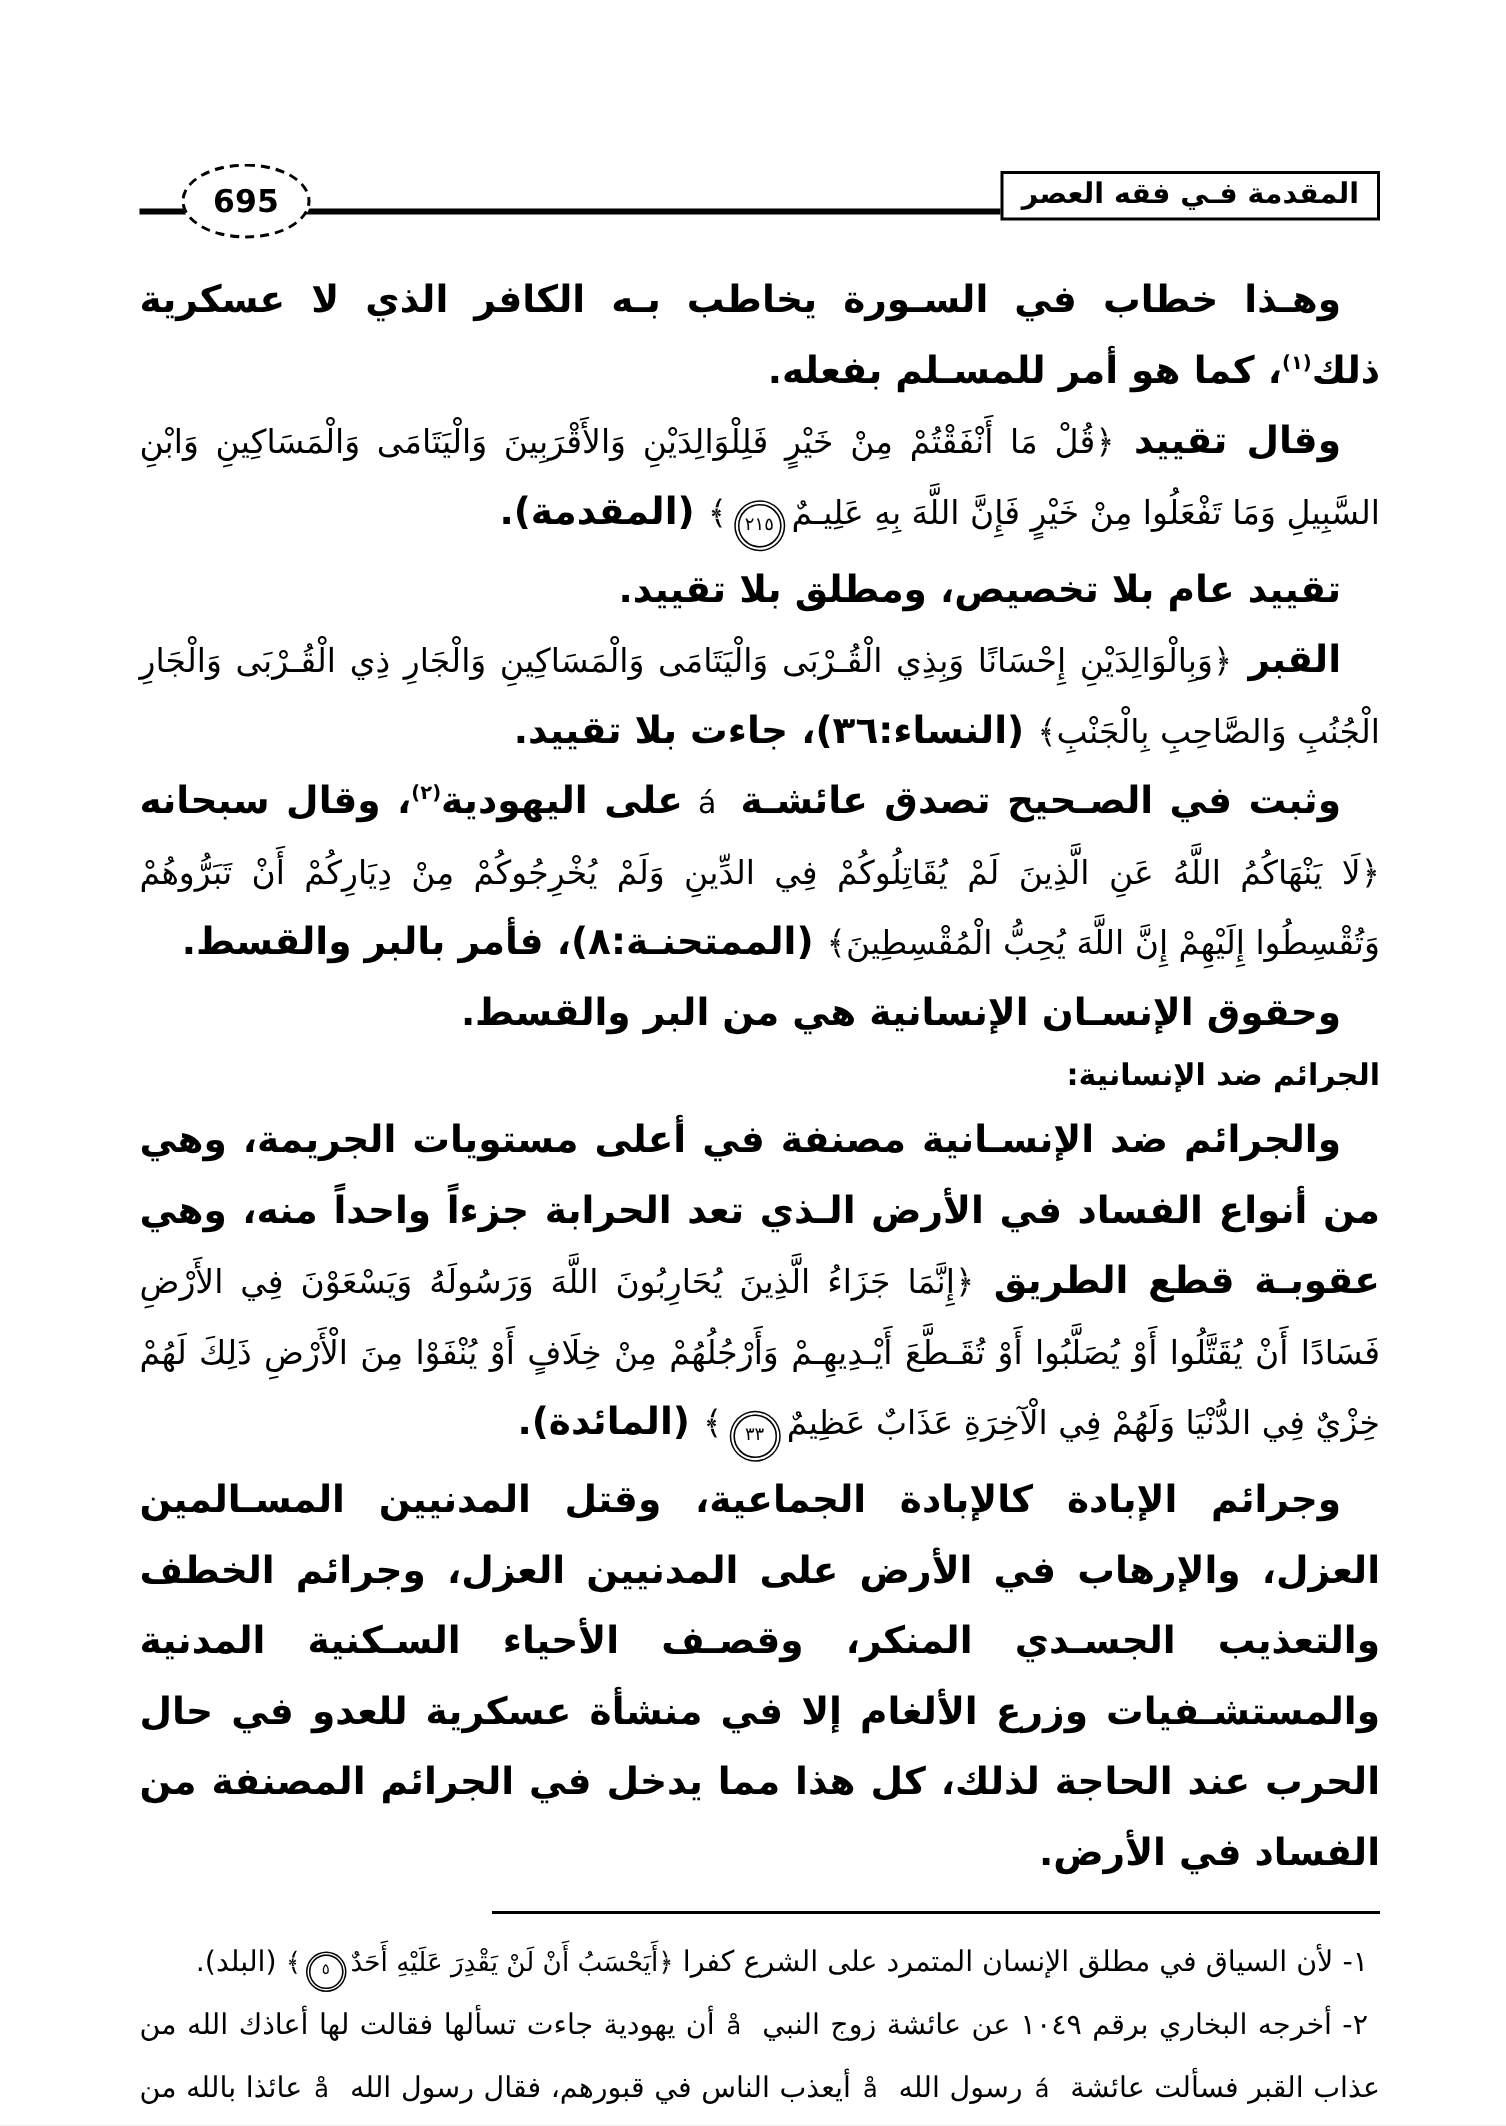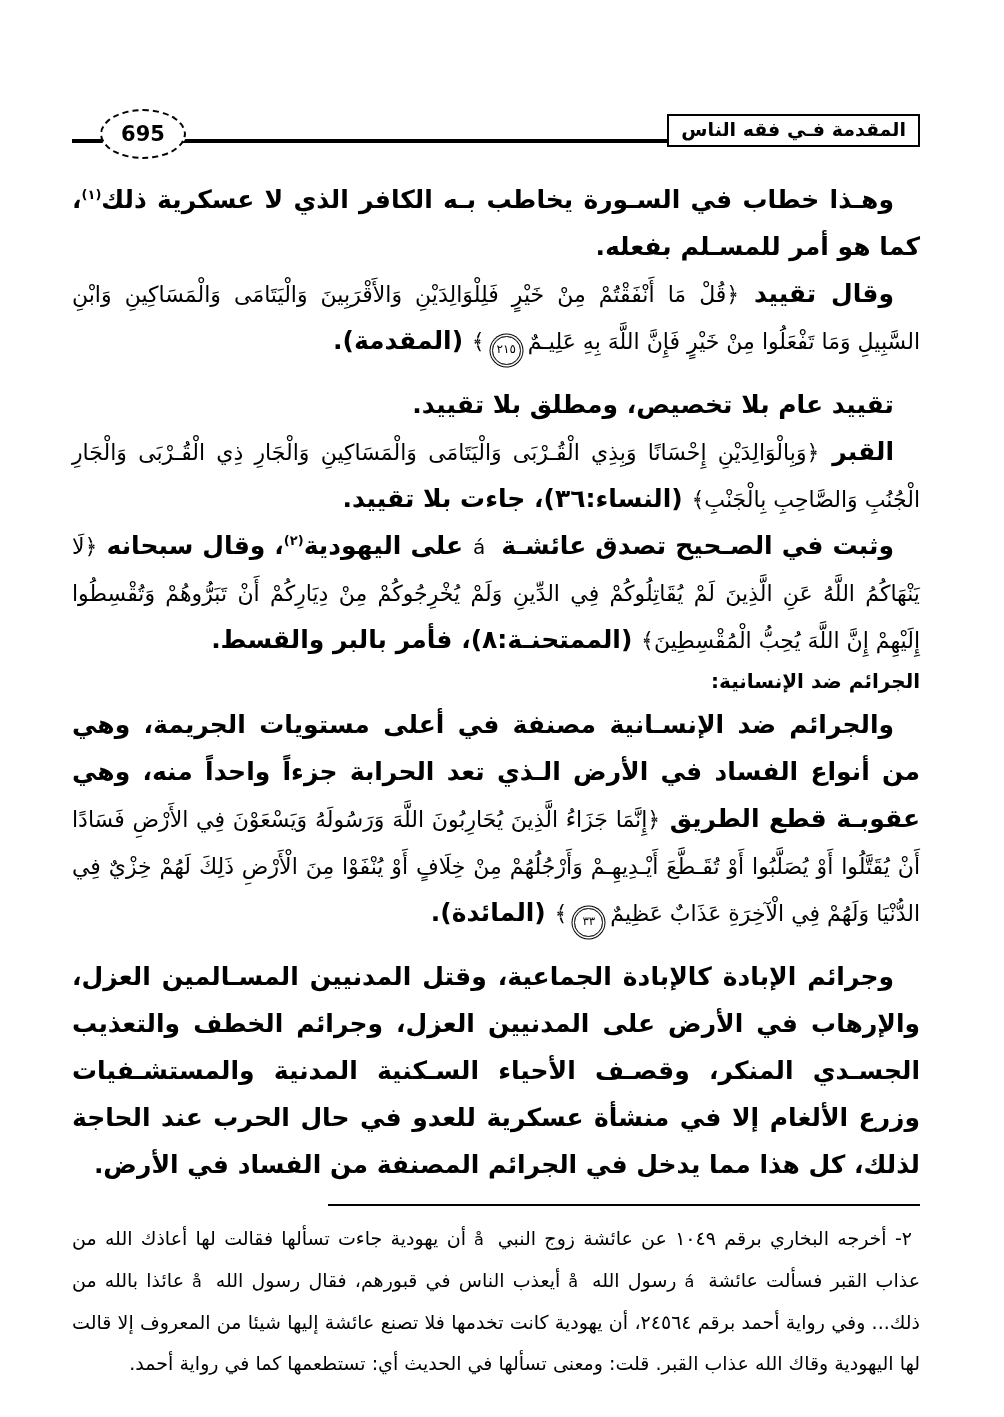--- a/index.html
+++ b/index.html
@@ -2,21 +2,21 @@
 <html lang="ar" dir="rtl"><head>
 <meta charset="utf-8">
 <style>
   html,body { margin:0; padding:0; background:#e8e8e8; }
   .page {
     position:relative;
     width:1004px; height:1417px;
     margin:0 auto;
     background:#ffffff;
     box-sizing:border-box;
-    padding:106px 84px 0 72px;
+    padding:106px 84px 0 93px;
     direction:rtl;
     font-family:"DejaVu Sans", sans-serif;
     color:#000;
     overflow:hidden;
   }
   
   .header { position:relative; height:52px; direction:ltr; }
   .header-rule { position:absolute; top:33px; left:0; width:652px; height:4px; background:#000; }
   .page-badge {
     position:absolute; top:3px; left:28px;
@@ -42,21 +42,21 @@
   .body-text p { margin:0; text-indent:26px; }
   .quran { font-weight:normal; font-size:22px; }
   .ayah-num {
     display:inline-block;
     min-width:27px; height:27px; line-height:25px;
     border:1px solid #000; border-radius:50%;
     box-shadow:0 0 0 1.5px #fff, 0 0 0 2.5px #000;
     text-align:center;
     font-size:12px; font-weight:normal;
     vertical-align:-4px;
-    margin:16px 7px;
+    margin:4px 7px;
     text-indent:0;
   }
   sup.fn-ref { font-size:13px; font-weight:bold; line-height:0; }
   .honorific { font-weight:normal; font-size:20px; margin:0 16px 0 10px; }
   .section-heading { font-size:20px; font-weight:bold; margin:8px 0 2px; text-indent:0 !important; }
   
   .fn-rule { width:592px; height:2.5px; background:#000; margin-top:16px; }
   .footnotes { margin-top:12px; font-size:19px; font-weight:normal; line-height:2.2; text-align:justify; }
   .footnotes p { margin:0; text-indent:8px; }
   .fn-quran { font-size:17.5px; }
@@ -77,47 +77,49 @@
 <body>
 
 <div class="page">
 
   <div class="header">
     <div class="header-rule"></div>
     <div class="page-badge">
       <span>695</span>
     </div>
     <div class="title-box">
-      <span>المقدمة فـي فقه الناس</span>
+      <span>المقدمة فـي فقه العصر</span>
     </div>
   </div>
 
   <div class="body-text">
 
     <p><span>وهـذا خطاب في السـورة يخاطب بـه الكافر الذي لا عسكرية ذلك</span><sup class="fn-ref">(١)</sup><span>، كما هو أمر للمسـلم بفعله.</span></p>
 
     <p><span>وقال تقييد </span><span class="quran">﴿قُلْ مَا أَنْفَقْتُمْ مِنْ خَيْرٍ فَلِلْوَالِدَيْنِ وَالأَقْرَبِينَ وَالْيَتَامَى وَالْمَسَاكِينِ وَابْنِ السَّبِيلِ وَمَا تَفْعَلُوا مِنْ خَيْرٍ فَإِنَّ اللَّهَ بِهِ عَلِيـمٌ</span><span class="ayah-num">٢١٥</span><span class="quran">﴾</span><span> (المقدمة).</span></p>
 
     <p><span>تقييد عام بلا تخصيص، ومطلق بلا تقييد.</span></p>
 
     <p><span>القبر </span><span class="quran">﴿وَبِالْوَالِدَيْنِ إِحْسَانًا وَبِذِي الْقُـرْبَى وَالْيَتَامَى وَالْمَسَاكِينِ وَالْجَارِ ذِي الْقُـرْبَى وَالْجَارِ الْجُنُبِ وَالصَّاحِبِ بِالْجَنْبِ﴾</span><span> (النساء:٣٦)، جاءت بلا تقييد.</span></p>
 
     <p><span>وثبت في الصـحيح تصدق عائشـة</span><span class="honorific">á</span><span>على اليهودية</span><sup class="fn-ref">(٢)</sup><span>، وقال سبحانه </span><span class="quran">﴿لَا يَنْهَاكُمُ اللَّهُ عَنِ الَّذِينَ لَمْ يُقَاتِلُوكُمْ فِي الدِّينِ وَلَمْ يُخْرِجُوكُمْ مِنْ دِيَارِكُمْ أَنْ تَبَرُّوهُمْ وَتُقْسِطُوا إِلَيْهِمْ إِنَّ اللَّهَ يُحِبُّ الْمُقْسِطِينَ﴾</span><span> (الممتحنـة:٨)، فأمر بالبر والقسط.</span></p>
 
+    <p><span>وحقوق الإنسـان الإنسانية هي من البر والقسط.</span></p>
 
     <p class="section-heading">الجرائم ضد الإنسانية:</p>
 
     <p><span>والجرائم ضد الإنسـانية مصنفة في أعلى مستويات الجريمة، وهي من أنواع الفساد في الأرض الـذي تعد الحرابة جزءاً واحداً منه، وهي عقوبـة قطع الطريق </span><span class="quran">﴿إِنَّمَا جَزَاءُ الَّذِينَ يُحَارِبُونَ اللَّهَ وَرَسُولَهُ وَيَسْعَوْنَ فِي الأَرْضِ فَسَادًا أَنْ يُقَتَّلُوا أَوْ يُصَلَّبُوا أَوْ تُقَـطَّعَ أَيْـدِيهِـمْ وَأَرْجُلُهُمْ مِنْ خِلَافٍ أَوْ يُنْفَوْا مِنَ الْأَرْضِ ذَلِكَ لَهُمْ خِزْيٌ فِي الدُّنْيَا وَلَهُمْ فِي الْآخِرَةِ عَذَابٌ عَظِيمٌ</span><span class="ayah-num">٣٣</span><span class="quran">﴾</span><span> (المائدة).</span></p>
 
     <p><span>وجرائم الإبادة كالإبادة الجماعية، وقتل المدنيين المسـالمين العزل، والإرهاب في الأرض على المدنيين العزل، وجرائم الخطف والتعذيب الجسـدي المنكر، وقصـف الأحياء السـكنية المدنية والمستشـفيات وزرع الألغام إلا في منشأة عسكرية للعدو في حال الحرب عند الحاجة لذلك، كل هذا مما يدخل في الجرائم المصنفة من الفساد في الأرض.</span></p>
 
   </div>
 
   <div class="fn-rule"></div>
 
   <div class="footnotes">
 
+    <p><span>١- لأن السياق في مطلق الإنسان المتمرد على الشرع كفرا </span><span class="fn-quran">﴿أَيَحْسَبُ أَنْ لَنْ يَقْدِرَ عَلَيْهِ أَحَدٌ</span><span class="fn-ayah-num">٥</span><span class="fn-quran">﴾</span><span> (البلد).</span></p>
 
     <p><span>٢- أخرجه البخاري برقم ١٠٤٩ عن عائشة زوج النبي</span><span class="fn-honorific">å</span><span>أن يهودية جاءت تسألها فقالت لها أعاذك الله من عذاب القبر فسألت عائشة</span><span class="fn-honorific">á</span><span>رسول الله</span><span class="fn-honorific">å</span><span>أيعذب الناس في قبورهم، فقال رسول الله</span><span class="fn-honorific">å</span><span>عائذا بالله من ذلك... وفي رواية أحمد برقم ٢٤٥٦٤، أن يهودية كانت تخدمها فلا تصنع عائشة إليها شيئا من المعروف إلا قالت لها اليهودية وقاك الله عذاب القبر. قلت: ومعنى تسألها في الحديث أي: تستطعمها كما في رواية أحمد.</span></p>
 
   </div>
 
 </div>
 
 </body></html>

